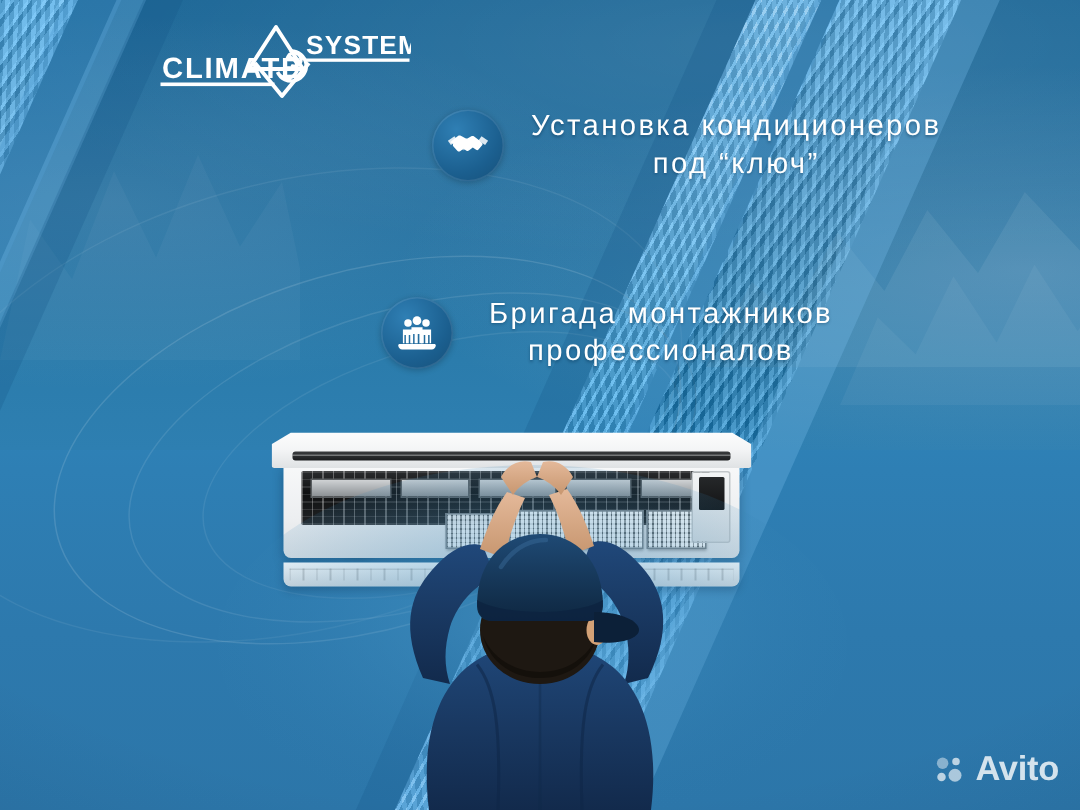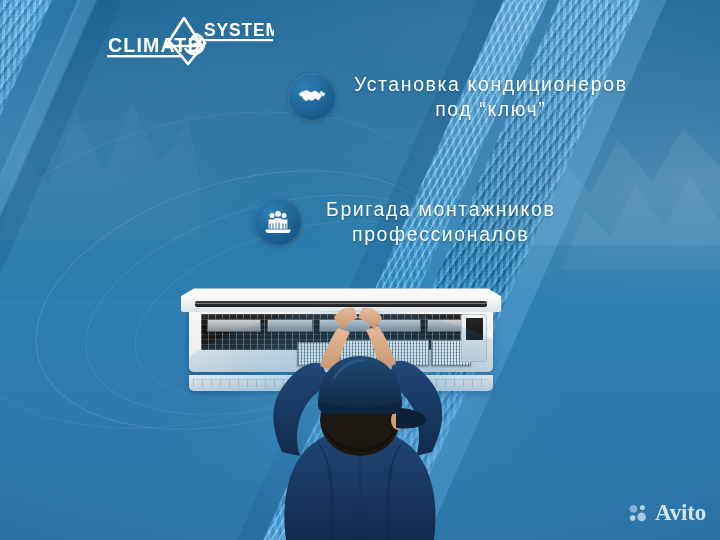--- a/index.html
+++ b/index.html
@@ -212,21 +212,21 @@
 
   
   .avito{
     position:absolute; right:14px; bottom:14px; z-index:20;
     display:flex; align-items:center; gap:7px;
     opacity:.80;
   }
   .avito-mark{ width:20px; height:20px; flex:0 0 auto; }
   .avito-text{
     color:#ffffff; font-size:23px; font-weight:700; letter-spacing:-.2px;
-    font-family:Liberation Serif, serif;
+    font-family:Liberation Sans, sans-serif;
   }
 
   
   .vignette{
     position:absolute; inset:0; z-index:15; pointer-events:none;
     background:radial-gradient(130% 105% at 50% 42%, rgba(0,0,0,0) 55%, rgba(0,20,45,.20) 100%);
   }
 </style>
 </head>
 <body>

